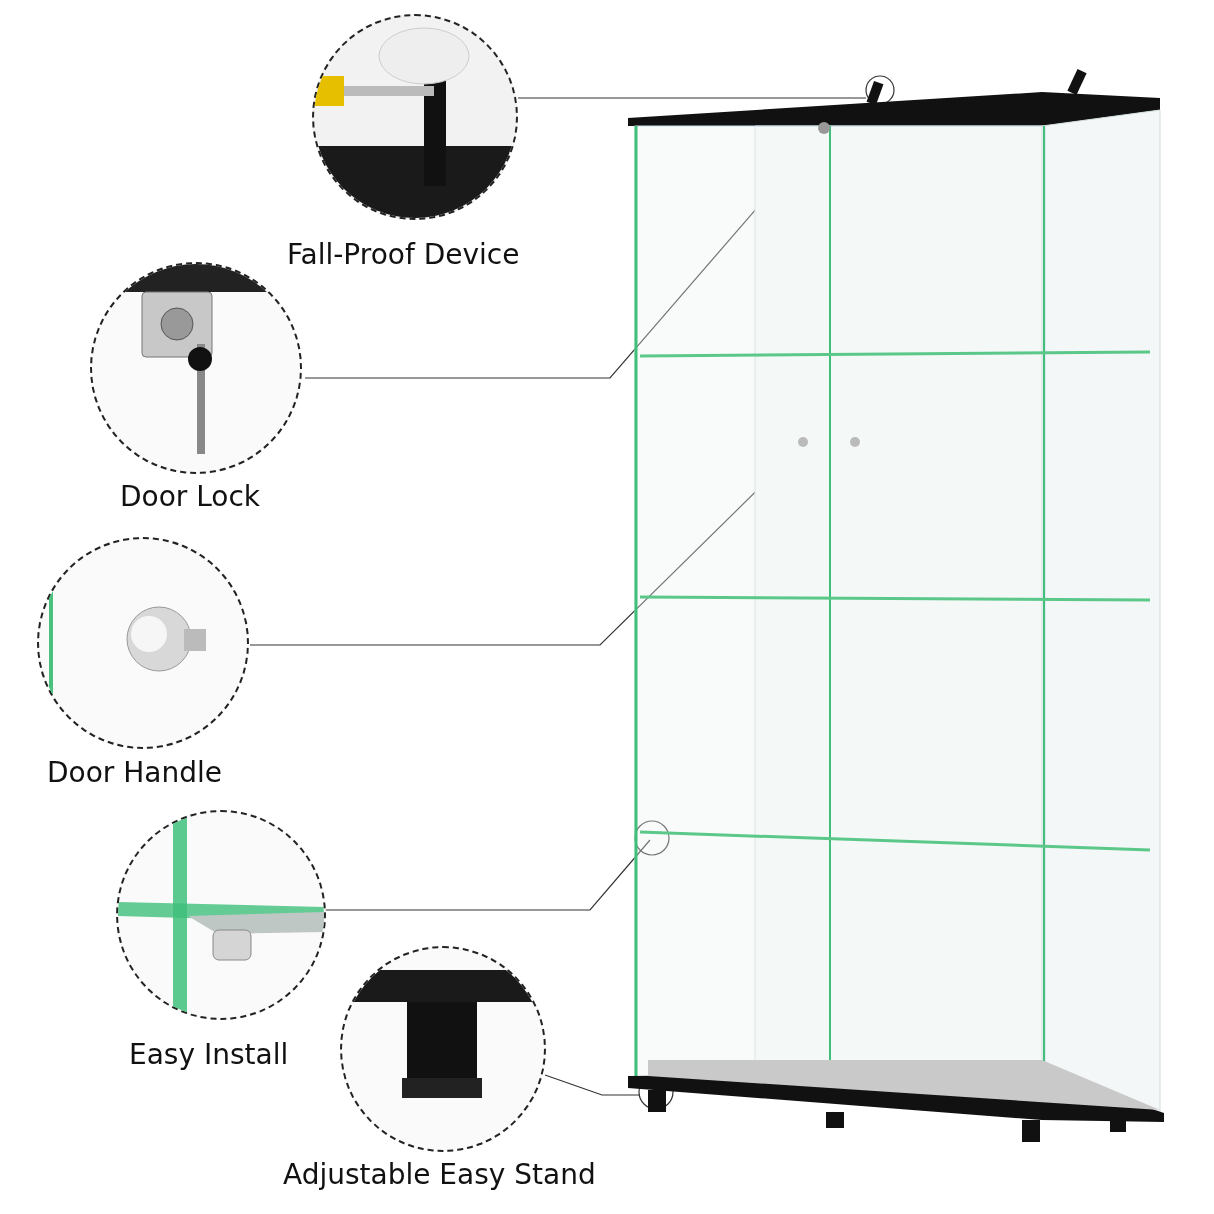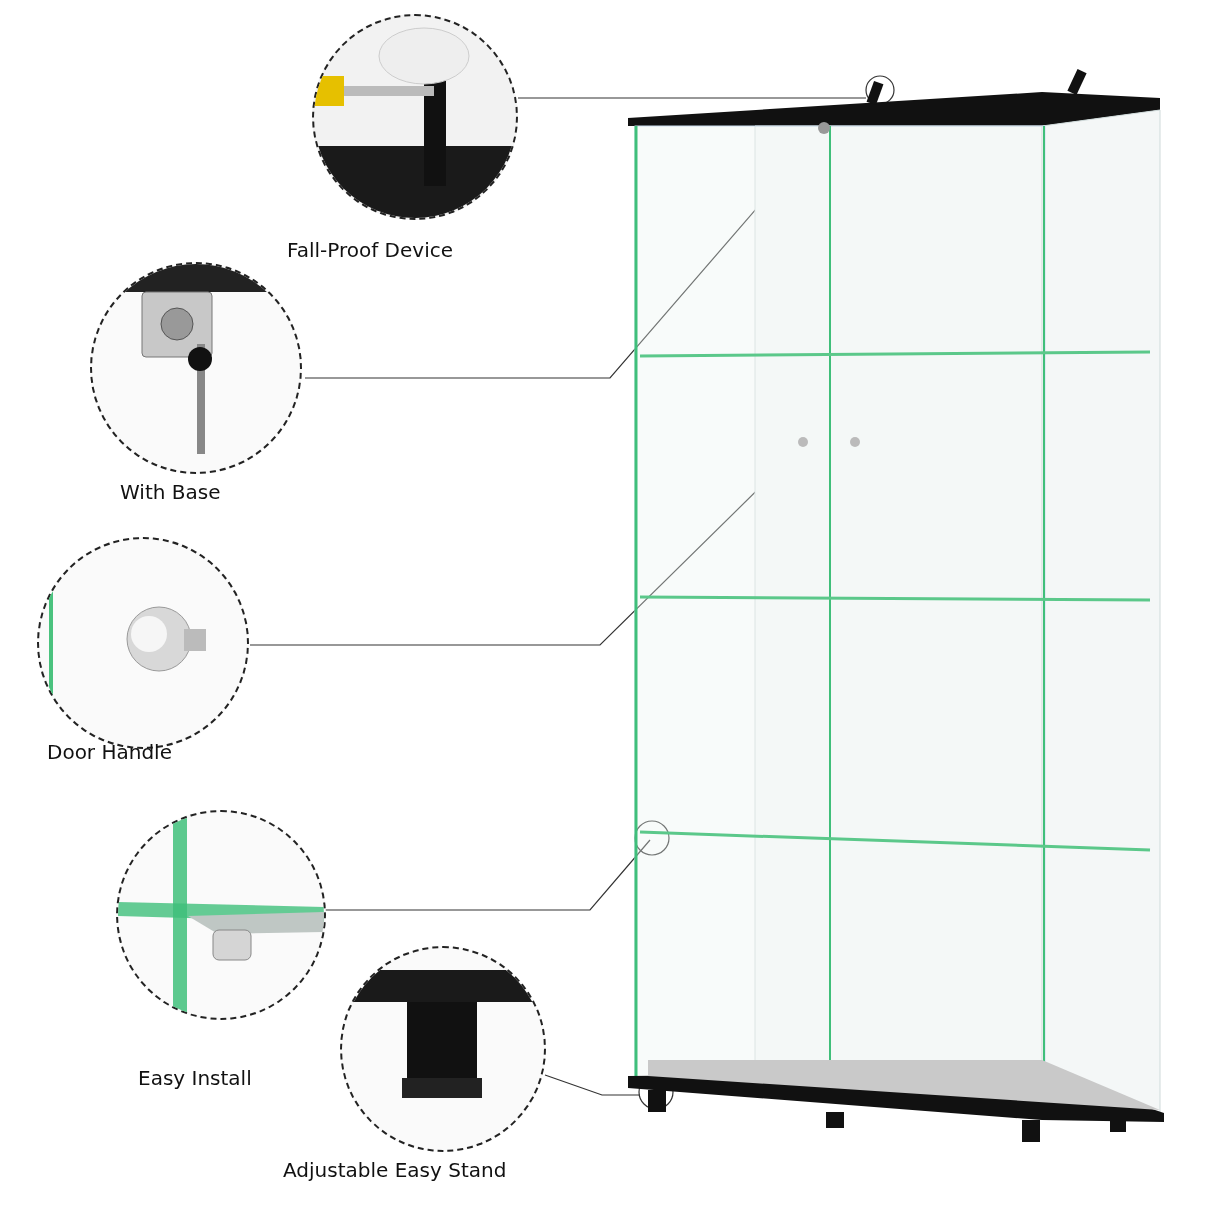--- a/index.html
+++ b/index.html
@@ -1,18 +1,18 @@
 <!DOCTYPE html>
 <html><head>
 <meta charset="utf-8">
 <style>
   html,body{margin:0;padding:0;background:#fff;}
   body{width:1214px;height:1214px;position:relative;overflow:hidden;font-family:"DejaVu Sans",sans-serif;}
   .circle{position:absolute;border:2px dashed #222;border-radius:50%;overflow:hidden;background:#fafafa;box-sizing:border-box;}
-  .label{position:absolute;font-size:20px;color:#111;white-space:nowrap;}
+  .label{position:absolute;font-size:28px;color:#111;white-space:nowrap;}
   svg.lines{position:absolute;left:0;top:0;}
 </style>
 </head>
 <body>
 
 <svg class="lines" width="1214" height="1214">
 
   <polyline points="518,98 866,98" fill="none" stroke="#333" stroke-width="1.2"></polyline>
   <polyline points="305,378 610,378 820,135" fill="none" stroke="#333" stroke-width="1.2"></polyline>
   <polyline points="250,645 600,645 800,448" fill="none" stroke="#333" stroke-width="1.2"></polyline>
@@ -73,41 +73,41 @@
 
 <div class="circle" style="left:90px;top:262px;width:212px;height:212px;">
   <svg width="212" height="212">
     <rect x="0" y="0" width="212" height="28" fill="#222"></rect>
     <rect x="50" y="28" width="70" height="65" rx="4" fill="#c8c8c8" stroke="#777"></rect>
     <circle cx="85" cy="60" r="16" fill="#999" stroke="#555"></circle>
     <rect x="105" y="80" width="8" height="110" fill="#888"></rect>
     <circle cx="108" cy="95" r="12" fill="#111"></circle>
   </svg>
 </div>
-<div class="label" style="left:120px;top:480px;">With Base</div>
+<div class="label" style="left:120px;top:480px;">Door Lock</div>
 
 <div class="circle" style="left:37px;top:537px;width:212px;height:212px;">
   <svg width="212" height="212">
     <rect x="10" y="0" width="4" height="212" fill="#4ac27e"></rect>
     <circle cx="120" cy="100" r="32" fill="#d8d8d8" stroke="#999"></circle>
     <circle cx="110" cy="95" r="18" fill="#f6f6f6"></circle>
     <rect x="145" y="90" width="22" height="22" fill="#bbb"></rect>
   </svg>
 </div>
-<div class="label" style="left:47px;top:740px;">Door Handle</div>
+<div class="label" style="left:47px;top:756px;">Door Handle</div>
 
 <div class="circle" style="left:116px;top:810px;width:210px;height:210px;">
   <svg width="210" height="210">
     <rect x="55" y="0" width="14" height="210" fill="#3fbf7a" opacity="0.85"></rect>
     <polygon points="0,90 210,95 210,110 0,104" fill="#3fbf7a" opacity="0.8"></polygon>
     <polygon points="70,104 210,100 210,120 100,122" fill="#bfc7c4"></polygon>
     <rect x="95" y="118" width="38" height="30" rx="6" fill="#d5d5d5" stroke="#888"></rect>
   </svg>
 </div>
-<div class="label" style="left:138px;top:1038px;margin-top:28px;">Easy Install</div>
+<div class="label" style="left:129px;top:1038px;">Easy Install</div>
 
 <div class="circle" style="left:340px;top:946px;width:206px;height:206px;">
   <svg width="206" height="206">
     <rect x="0" y="22" width="206" height="32" fill="#1a1a1a"></rect>
     <rect x="65" y="54" width="70" height="90" fill="#111"></rect>
     <rect x="60" y="130" width="80" height="20" fill="#222"></rect>
   </svg>
 </div>
 <div class="label" style="left:283px;top:1158px;">Adjustable Easy Stand</div>
 

